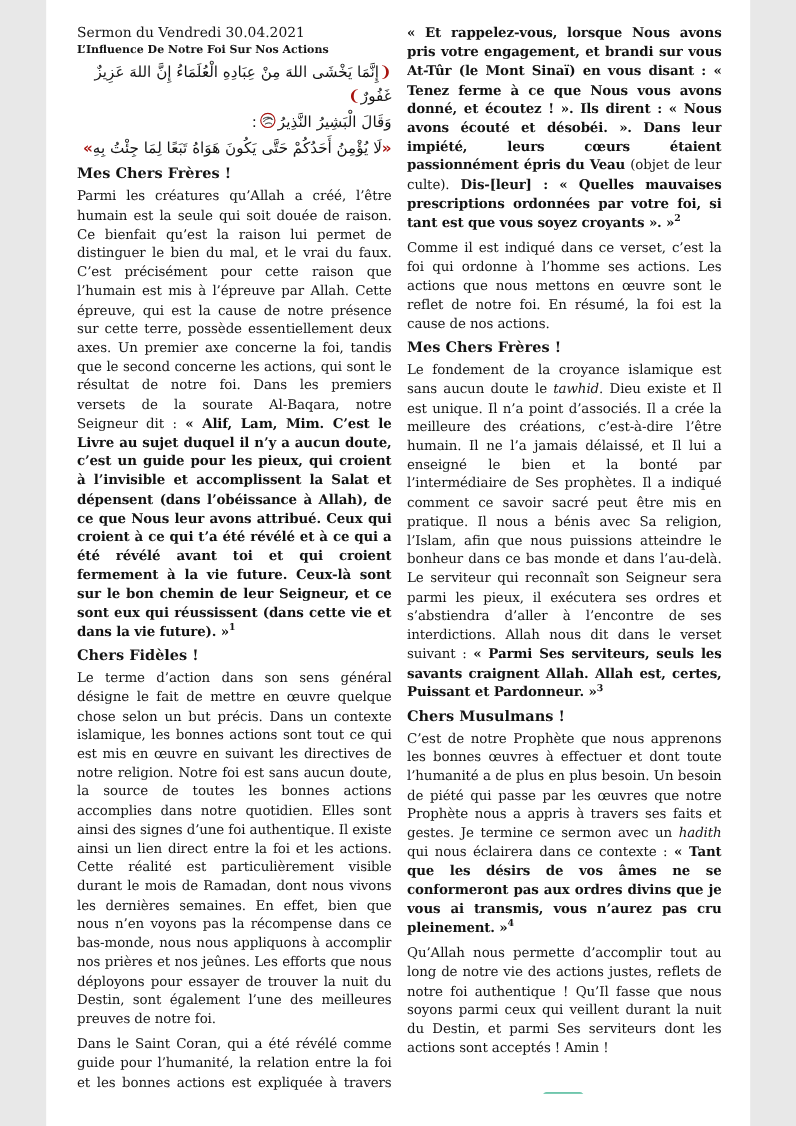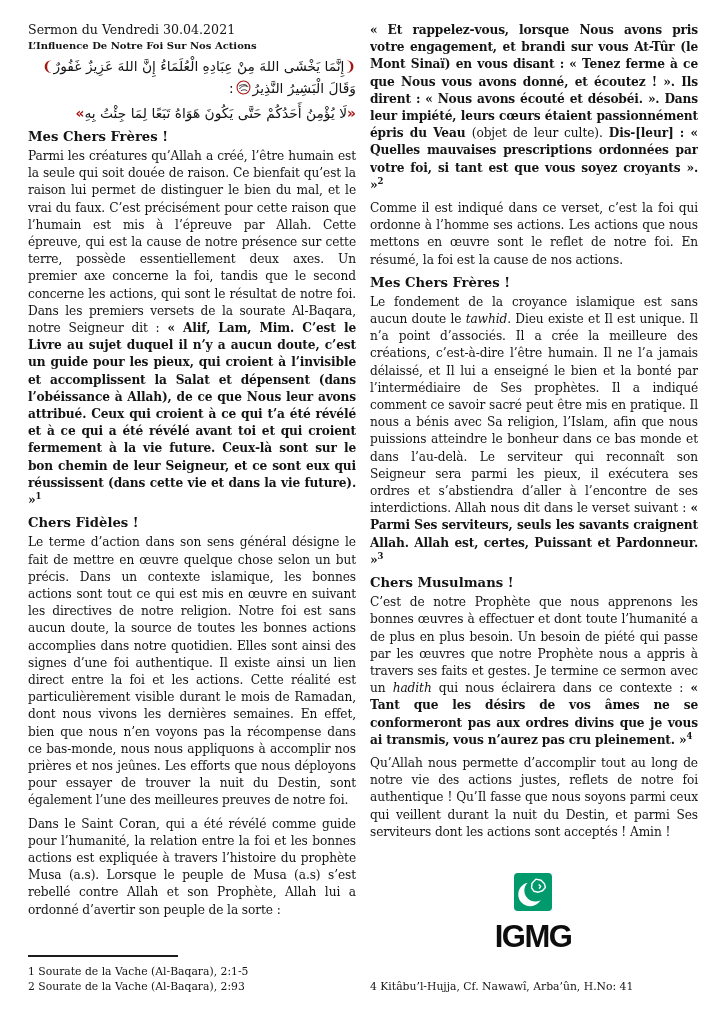--- a/index.html
+++ b/index.html
@@ -1,19 +1,19 @@
 <!DOCTYPE html>
 <html style="--accent-red: #a81410; --brand-green: #009a6c;"><head>
 <meta charset="utf-8">
 <style>
   :root { --accent-red:#a81410; --brand-green:#009a6c; --ink:#141414; }
   * { box-sizing:border-box; }
   html,body { margin:0; padding:0; background:#e8e8e8; }
   .page {
-    width:724px; height:1024px; margin:0 auto; background:#ffffff;
+    width:640px; height:1024px; margin:0 auto; background:#ffffff;
     color:var(--ink);
     font-family:"DejaVu Serif", serif;
     padding:22px 26px 30px 28px;
     display:flex; gap:14px; overflow:hidden;
   }
   .col { width:328px; display:flex; flex-direction:column; overflow:hidden; }
   .doc-header { font-size:12.6px; margin:0 0 3px 0; }
   .doc-title  { font-size:10px; font-weight:bold; margin:0 0 4px 0; }
   .arabic {
     direction:rtl; text-align:right;

